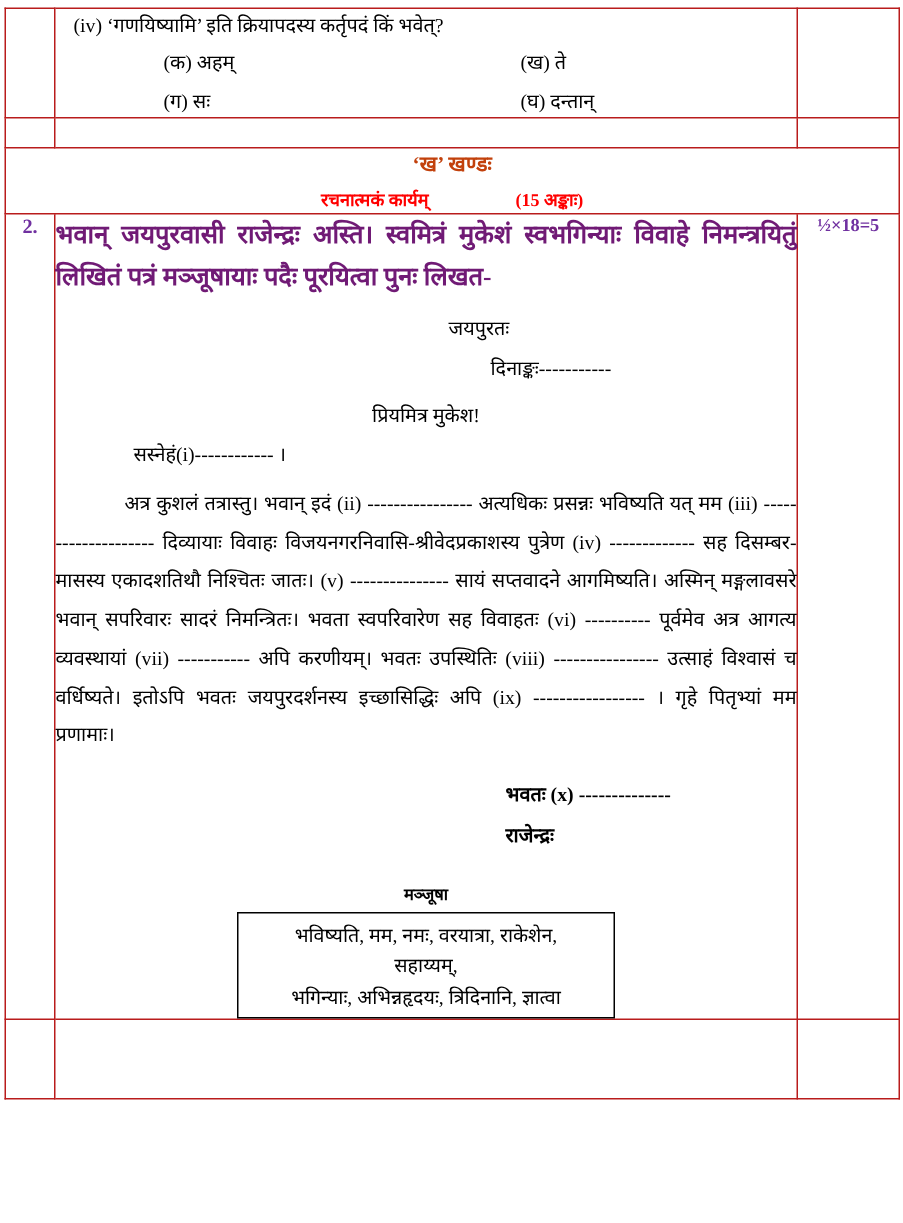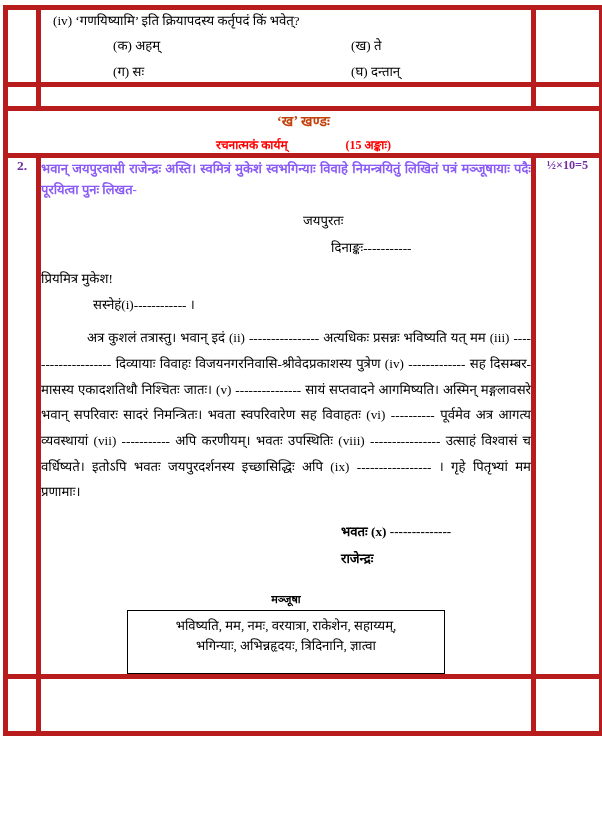--- a/index.html
+++ b/index.html
@@ -23,21 +23,21 @@
     padding: 5px 3px 3px 3px;
   }
 
   table.exam {
     border-collapse: collapse;
     width: 596px;
     table-layout: fixed;
     margin: 0;
   }
   table.exam td {
-    border: 5px solid #b91c1c;
+    border: 1px solid #b91c1c;
     vertical-align: top;
     padding: 0;
   }
 
   col.c-num { width: 33px; }
   col.c-body { width: 495px; }
   col.c-marks { width: 68px; }
 
   
   .mcq {
@@ -98,43 +98,44 @@
     text-align: center;
     padding: 6px 2px 0 2px;
     white-space: nowrap;
   }
 
   .q2body {
     padding: 5px 10px 8px 9px;
     font-size: 13.2px;
   }
   .q2-lead {
-    color: #8b5cf6;
-    font-weight: bold;
-    font-size: 13px;
+    color: #701a75;
+    font-weight: bold;
+    font-size: 17px;
     line-height: 1.62;
     text-align: justify;
     margin: 0 0 0 0;
   }
 
   
   .letter {
     margin-top: 14px;
     font-size: 13.2px;
     line-height: 1.0;
     color: #000000;
   }
   .addr-block {
     padding-left: 262px;
   }
   .addr-line { margin: 0 0 14px 0; white-space: pre; }
   .addr-line.last { margin-bottom: 0; margin-left: 28px; }
 
   .salutation {
     margin: 17px 0 0 0;
+    text-align: center;
   }
   .sas {
     margin: 13px 0 0 0;
     padding-left: 52px;
     white-space: pre;
   }
 
   .para {
     margin: 14px 0 0 0;
     text-align: justify;
@@ -157,22 +158,22 @@
     text-align: center;
   }
   .manjusha-title {
     font-weight: bold;
     font-size: 11px;
     margin: 0 0 5px 0;
   }
   .manjusha-box {
     border: 1px solid #000000;
     display: inline-block;
-    padding: 5px 16px 16px 16px;
-    width: 318px;
+    padding: 5px 16px 2px 16px;
+    width: 252px;
     box-sizing: border-box;
   }
   .manjusha-line {
     font-size: 13.1px;
     line-height: 1.58;
     margin: 0;
     text-align: center;
   }
 
   
@@ -261,21 +262,21 @@
             <div class="manjusha-wrap">
               <div class="manjusha-title">मञ्जूषा</div>
               <div class="manjusha-box">
                 <p class="manjusha-line">भविष्यति, मम, नमः, वरयात्रा, राकेशेन, सहाय्यम्,</p>
                 <p class="manjusha-line">भगिन्याः, अभिन्नहृदयः,  त्रिदिनानि, ज्ञात्वा</p>
               </div>
             </div>
 
           </div>
         </td>
-        <td class="marks">½×10=5</td>
+        <td class="marks">½×18=5</td>
       </tr>
 
       <tr class="bottom-row">
         <td></td>
         <td></td>
         <td></td>
       </tr>
 
     </tbody>
   </table>

